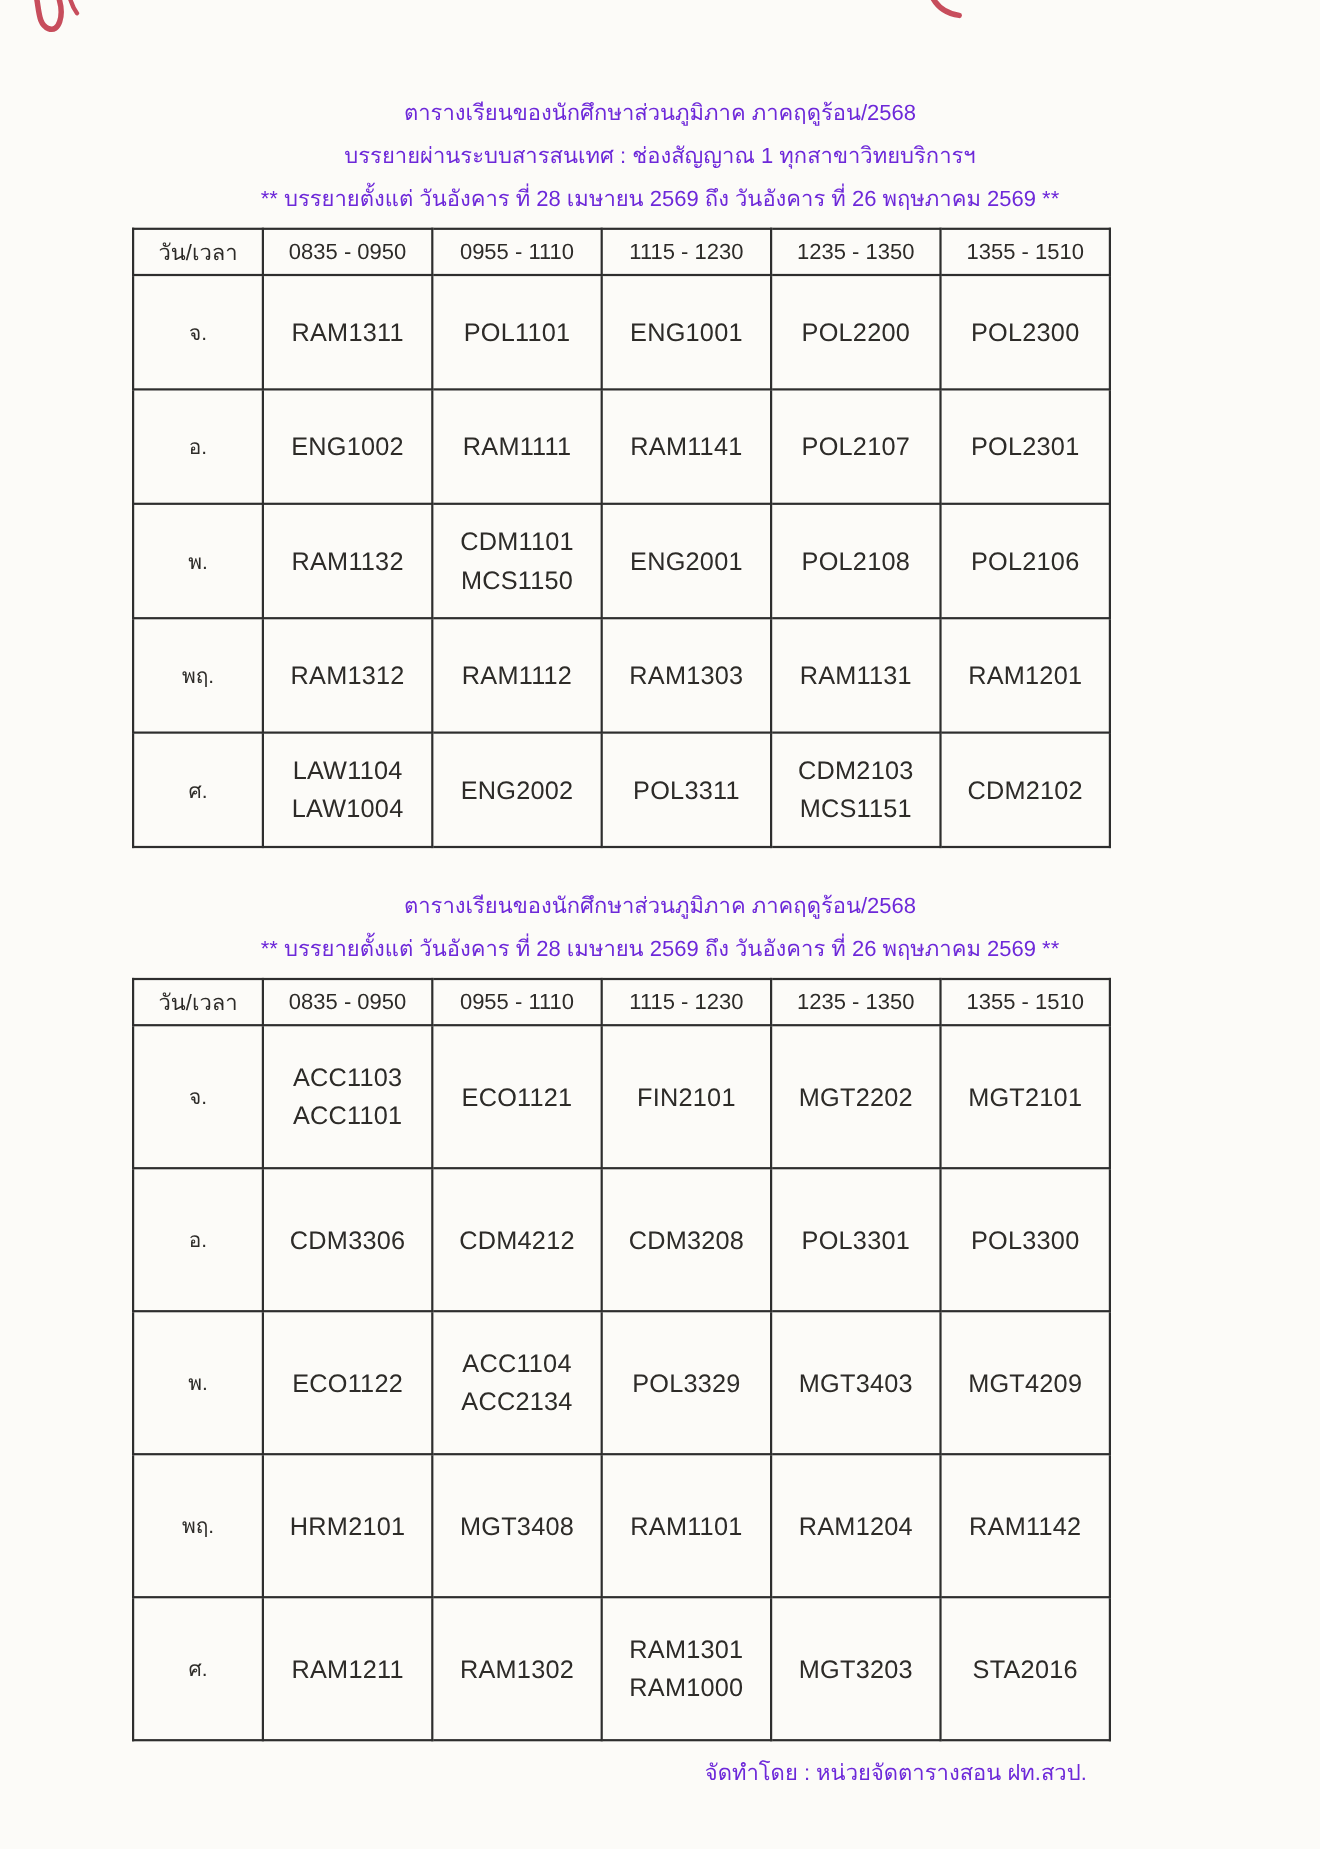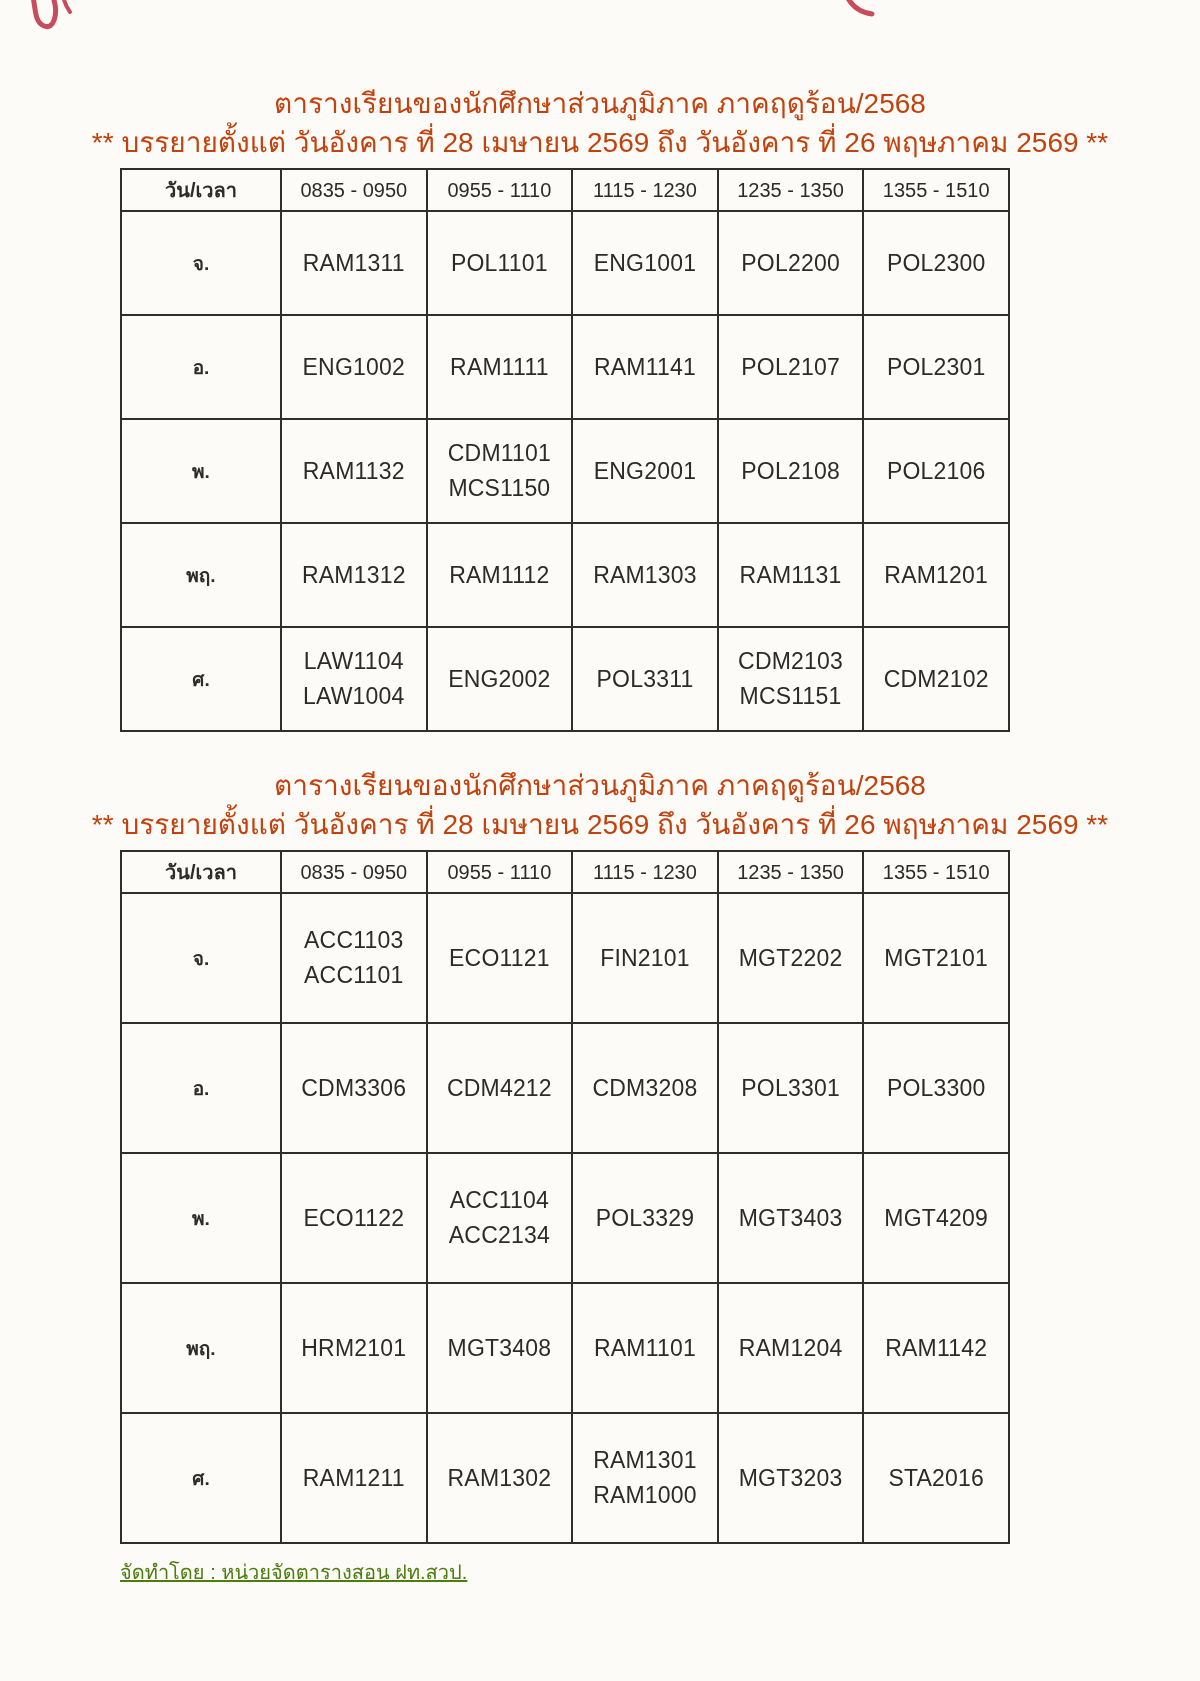--- a/index.html
+++ b/index.html
@@ -17,56 +17,55 @@
   }
 
   
   .red-mark { position:absolute; pointer-events:none; opacity:.9; }
   .red-mark-left  { left:24px;  top:-8px; }
   .red-mark-right { left:842px; top:-6px; }
 
   .title-block { text-align:center; }
   .title-block-1 { padding-top:84px; }
   .title-block-2 { padding-top:34px; }
-  .title-line { font-size:28px; line-height:39px; color:#c2410c; }
+  .title-line { font-size:20px; line-height:39px; color:#6d28d9; }
 
   .timetable {
     border-collapse:collapse;
     table-layout:fixed;
     width:890px;
     margin:6px 0 0 120px;
     background:#fcfbf8;
   }
   .timetable th, .timetable td {
     border:2px solid #2e2e2e;
     text-align:center;
     vertical-align:middle;
     overflow:hidden;
   }
   .timetable th {
     height:42px;
     font-weight:normal;
     font-size:20px;
     color:#2d2b28;
   }
-  .timetable th:first-child, .timetable td:first-child { width:160px;font-weight:bold; }
+  .timetable th:first-child, .timetable td:first-child { width:118px; }
   .timetable-1 td { height:104px; }
   .timetable-2 td { height:130px; }
 
   .day-cell { font-size:19px; }
   .code-line { font-size:23px; line-height:35px; letter-spacing:.2px; color:#2d2b28; }
 
   .footer-credit {
     width:890px;
     margin:12px 0 0 120px;
     padding-right:22px;
-    text-align:left;
+    text-align:right;
     font-size:20px;
-    color:#4d7c0f;
-    text-decoration:underline;
+    color:#6d28d9;
   }
 </style>
 </head>
 <body>
 
 <div class="page">
 
   <span class="red-mark red-mark-left">
     <svg width="50" height="54" viewBox="0 0 50 54">
       <path d="M8 0 C 12 16, 10 30, 20 34 C 30 38, 34 22, 30 8" fill="none" stroke="#c23b4c" stroke-width="5" stroke-linecap="round"></path>
@@ -75,20 +74,21 @@
   </span>
   <span class="red-mark red-mark-right">
     <svg width="36" height="28" viewBox="0 0 36 28">
       <path d="M4 0 C 8 10, 16 18, 30 20" fill="none" stroke="#c23b4c" stroke-width="5" stroke-linecap="round"></path>
     </svg>
   </span>
 
   <section>
     <div class="title-block title-block-1">
       <div class="title-line">ตารางเรียนของนักศึกษาส่วนภูมิภาค  ภาคฤดูร้อน/2568</div>
+      <div class="title-line">บรรยายผ่านระบบสารสนเทศ : ช่องสัญญาณ 1 ทุกสาขาวิทยบริการฯ</div>
       <div class="title-line">**  บรรยายตั้งแต่ วันอังคาร ที่ 28 เมษายน 2569 ถึง วันอังคาร ที่ 26 พฤษภาคม 2569 **</div>
     </div>
     <table class="timetable timetable-1">
         <thead>
           <tr>
             <th>วัน/เวลา</th>
             <th>0835 - 0950</th>
             <th>0955 - 1110</th>
             <th>1115 - 1230</th>
             <th>1235 - 1350</th>

